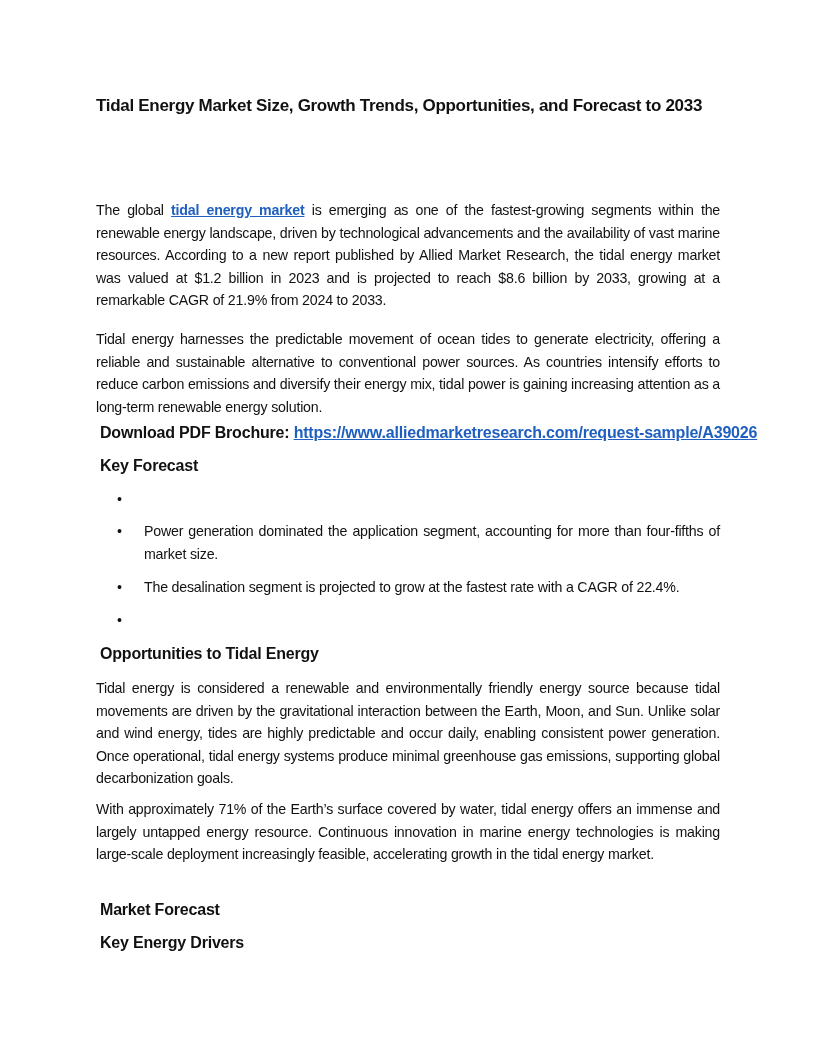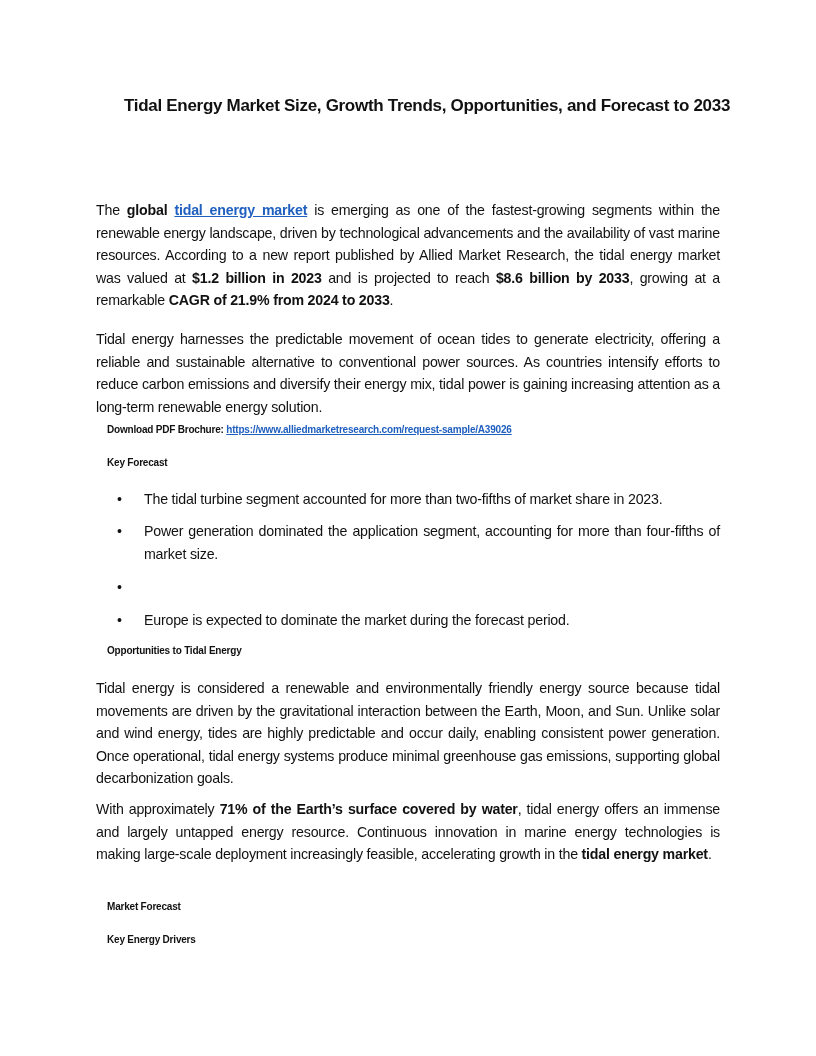--- a/index.html
+++ b/index.html
@@ -1,44 +1,44 @@
 <!DOCTYPE html>
 <html><head>
   <meta charset="utf-8">
   <style>
     html, body { margin: 0; padding: 0; background: #ffffff; }
     body { width: 816px; height: 1056px; position: relative; overflow: hidden;
       font-family: "Liberation Sans", sans-serif; color: #111; }
     .page { position: absolute; left: 96px; top: 0; width: 624px; }
-    .title { position: absolute; left: 0; top: 96px; font-size: 17px; font-weight: bold; letter-spacing: -0.3px; white-space: nowrap; margin-left: 28px; }
+    .title { position: absolute; left: 0; top: 96px; font-size: 17px; font-weight: bold; letter-spacing: -0.3px; white-space: nowrap; }
     .p { position: absolute; left: 0; width: 624px; font-size: 14.2px; line-height: 22.5px; text-align: justify; letter-spacing: -0.2px; }
-    .b { font-weight: bold; }
+    .b { font-weight: normal; }
     a.link { color: #1f5fbf; text-decoration: underline; font-weight: bold; }
-    .h { position: absolute; left: 11px; font-size: 10px; font-weight: bold; letter-spacing: -0.2px; white-space: nowrap; }
+    .h { position: absolute; left: 4px; font-size: 16px; font-weight: bold; letter-spacing: -0.2px; white-space: nowrap; }
     .li { position: absolute; left: 48px; width: 576px; font-size: 14.2px; line-height: 22.5px; text-align: justify; letter-spacing: -0.2px; }
     .bullet { position: absolute; left: -27px; top: 0; }
   </style>
 </head>
 <body>
 
 <div class="page">
   <div class="title">Tidal Energy Market Size, Growth Trends, Opportunities, and Forecast to 2033</div>
 
   <div class="p" style="top:199px"><span>The </span><span class="b">global</span><span> </span><a class="link">tidal energy market</a><span> is emerging as one of the fastest-growing segments within the renewable energy landscape, driven by technological advancements and the availability of vast marine resources. According to a new report published by Allied Market Research, the tidal energy market was valued at </span><span class="b">$1.2 billion in 2023</span><span> and is projected to reach </span><span class="b">$8.6 billion by 2033</span><span>, growing at a remarkable </span><span class="b">CAGR of 21.9% from 2024 to 2033</span><span>.</span></div>
 
   <div class="p" style="top:328px">Tidal energy harnesses the predictable movement of ocean tides to generate electricity, offering a reliable and sustainable alternative to conventional power sources. As countries intensify efforts to reduce carbon emissions and diversify their energy mix, tidal power is gaining increasing attention as a long-term renewable energy solution.</div>
 
   <div class="h" style="top:424px"><span>Download PDF Brochure: </span><a class="link">https://www.alliedmarketresearch.com/request-sample/A39026</a></div>
 
   <div class="h" style="top:457px">Key Forecast</div>
 
-  <div class="li" style="top:488px"><span class="bullet">•</span><span>The tidal turbine segment accounted for more than two-fifths of market share in 2023.</span></div>
+  <div class="li" style="top:488px"><span class="bullet">•</span></div>
   <div class="li" style="top:520px"><span class="bullet">•</span><span>Power generation dominated the application segment, accounting for more than four-fifths of market size.</span></div>
-  <div class="li" style="top:576px"><span class="bullet">•</span></div>
-  <div class="li" style="top:609px"><span class="bullet">•</span><span>Europe is expected to dominate the market during the forecast period.</span></div>
+  <div class="li" style="top:576px"><span class="bullet">•</span><span>The desalination segment is projected to grow at the fastest rate with a CAGR of 22.4%.</span></div>
+  <div class="li" style="top:609px"><span class="bullet">•</span></div>
 
   <div class="h" style="top:645px">Opportunities to Tidal Energy</div>
   <div class="p" style="top:677px">Tidal energy is considered a renewable and environmentally friendly energy source because tidal movements are driven by the gravitational interaction between the Earth, Moon, and Sun. Unlike solar and wind energy, tides are highly predictable and occur daily, enabling consistent power generation. Once operational, tidal energy systems produce minimal greenhouse gas emissions, supporting global decarbonization goals.</div>
 
   <div class="p" style="top:798px"><span>With approximately </span><span class="b">71% of the Earth’s surface covered by water</span><span>, tidal energy offers an immense and largely untapped energy resource. Continuous innovation in marine energy technologies is making large-scale deployment increasingly feasible, accelerating growth in the </span><span class="b">tidal energy market</span><span>.</span></div>
 
   <div class="h" style="top:901px">Market Forecast</div>
   <div class="h" style="top:934px">Key Energy Drivers</div>
 </div>
 

